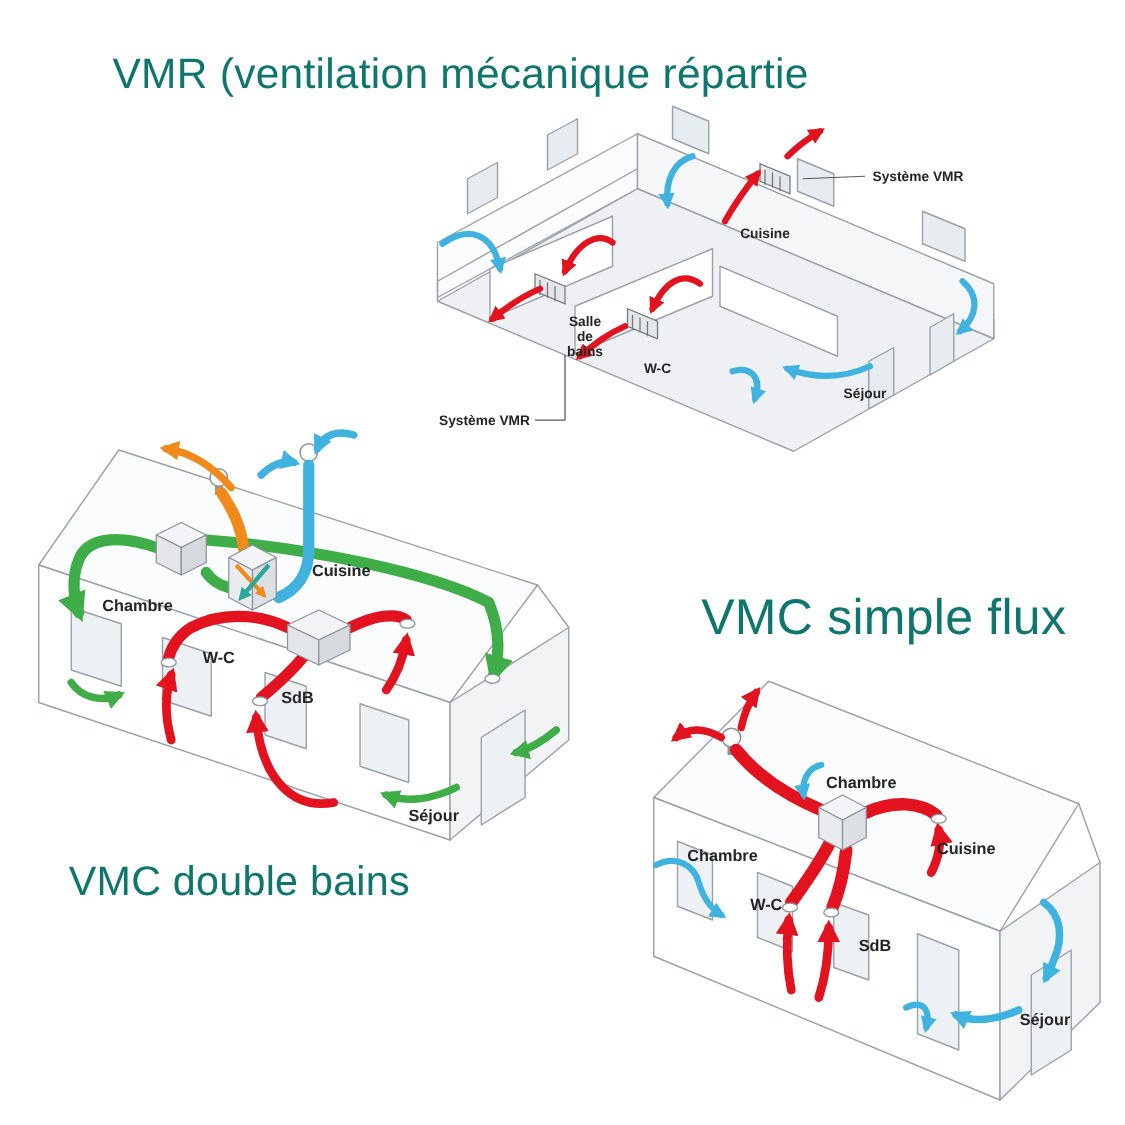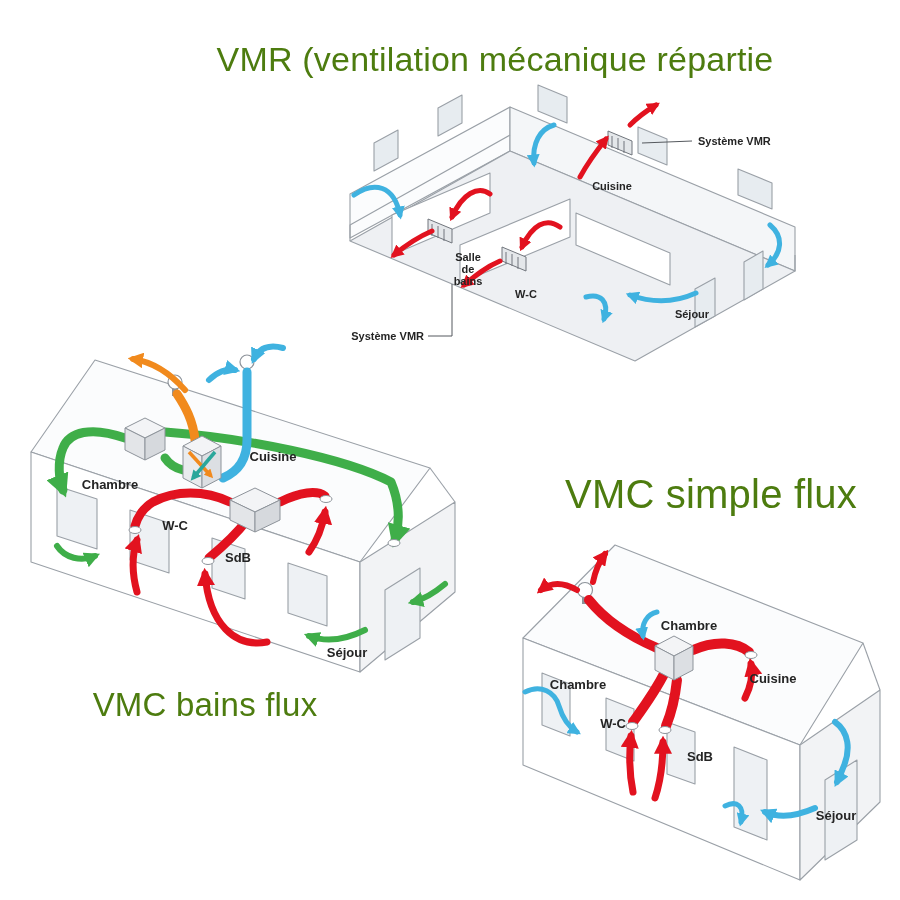--- a/index.html
+++ b/index.html
@@ -1,22 +1,22 @@
 <!DOCTYPE html>
 <html><head>
 <meta charset="utf-8">
 <style>
   html,body{margin:0;padding:0;}
   #canvas{
     position:relative;width:900px;height:900px;background:#ffffff;overflow:hidden;
     font-family:"Liberation Sans", sans-serif;
   }
   .big-title{
-    position:absolute;color:#4d7c0f;font-size:34px;font-weight:400;
-    letter-spacing:0.2px;text-align:center;white-space:nowrap;
+    position:absolute;color:#0f766e;font-size:34px;font-weight:400;
+    letter-spacing:0.2px;white-space:nowrap;
   }
   #main-title{left:90px;top:40px;width:810px;}
   #caption-double{left:55px;top:686px;width:300px;font-size:33px;}
   #caption-simple{left:561px;top:472px;width:300px;font-size:40px;}
   svg{position:absolute;overflow:visible;}
   .diagram-label{font-family:"Liberation Sans",sans-serif;font-weight:bold;fill:#242424;}
   .lbl11{font-size:11px;}
   .lbl13{font-size:13px;}
   .house{stroke:#9aa0a7;stroke-width:1.1;stroke-linejoin:round;}
   .duct{fill:none;stroke-linecap:round;stroke-linejoin:round;}
@@ -203,21 +203,21 @@
     </g>
 
     <g>
       <text class="diagram-label lbl13" x="85" y="149" text-anchor="middle">Chambre</text>
       <text class="diagram-label lbl13" x="248" y="121" text-anchor="middle">Cuisine</text>
       <text class="diagram-label lbl13" x="150" y="190" text-anchor="middle">W-C</text>
       <text class="diagram-label lbl13" x="213" y="222" text-anchor="middle">SdB</text>
       <text class="diagram-label lbl13" x="322" y="317" text-anchor="middle">Séjour</text>
     </g>
   </svg>
-  <div id="caption-double" class="big-title">VMC bains flux</div>
+  <div id="caption-double" class="big-title">VMC double bains</div>
 
   <svg id="simpleflux" style="left:505px;top:540px" width="380" height="345" viewBox="0 0 380 345">
     <g>
       <polygon class="house" fill="#fbfcfd" points="110,5 358,103 295,205 18,98"></polygon>
       <polygon class="house" fill="#ffffff" points="18,98 295,205 295,340 18,225"></polygon>
       <polygon class="house" fill="#f2f3f5" points="295,205 375,150 375,262 295,340"></polygon>
       <line class="house" x1="358" y1="103" x2="375" y2="150"></line>
 
       <polygon class="house" fill="#eef1f4" points="37,133 65,144 65,196 37,185"></polygon>
       <polygon class="house" fill="#eef1f4" points="101,158 129,169 129,221 101,210"></polygon>

